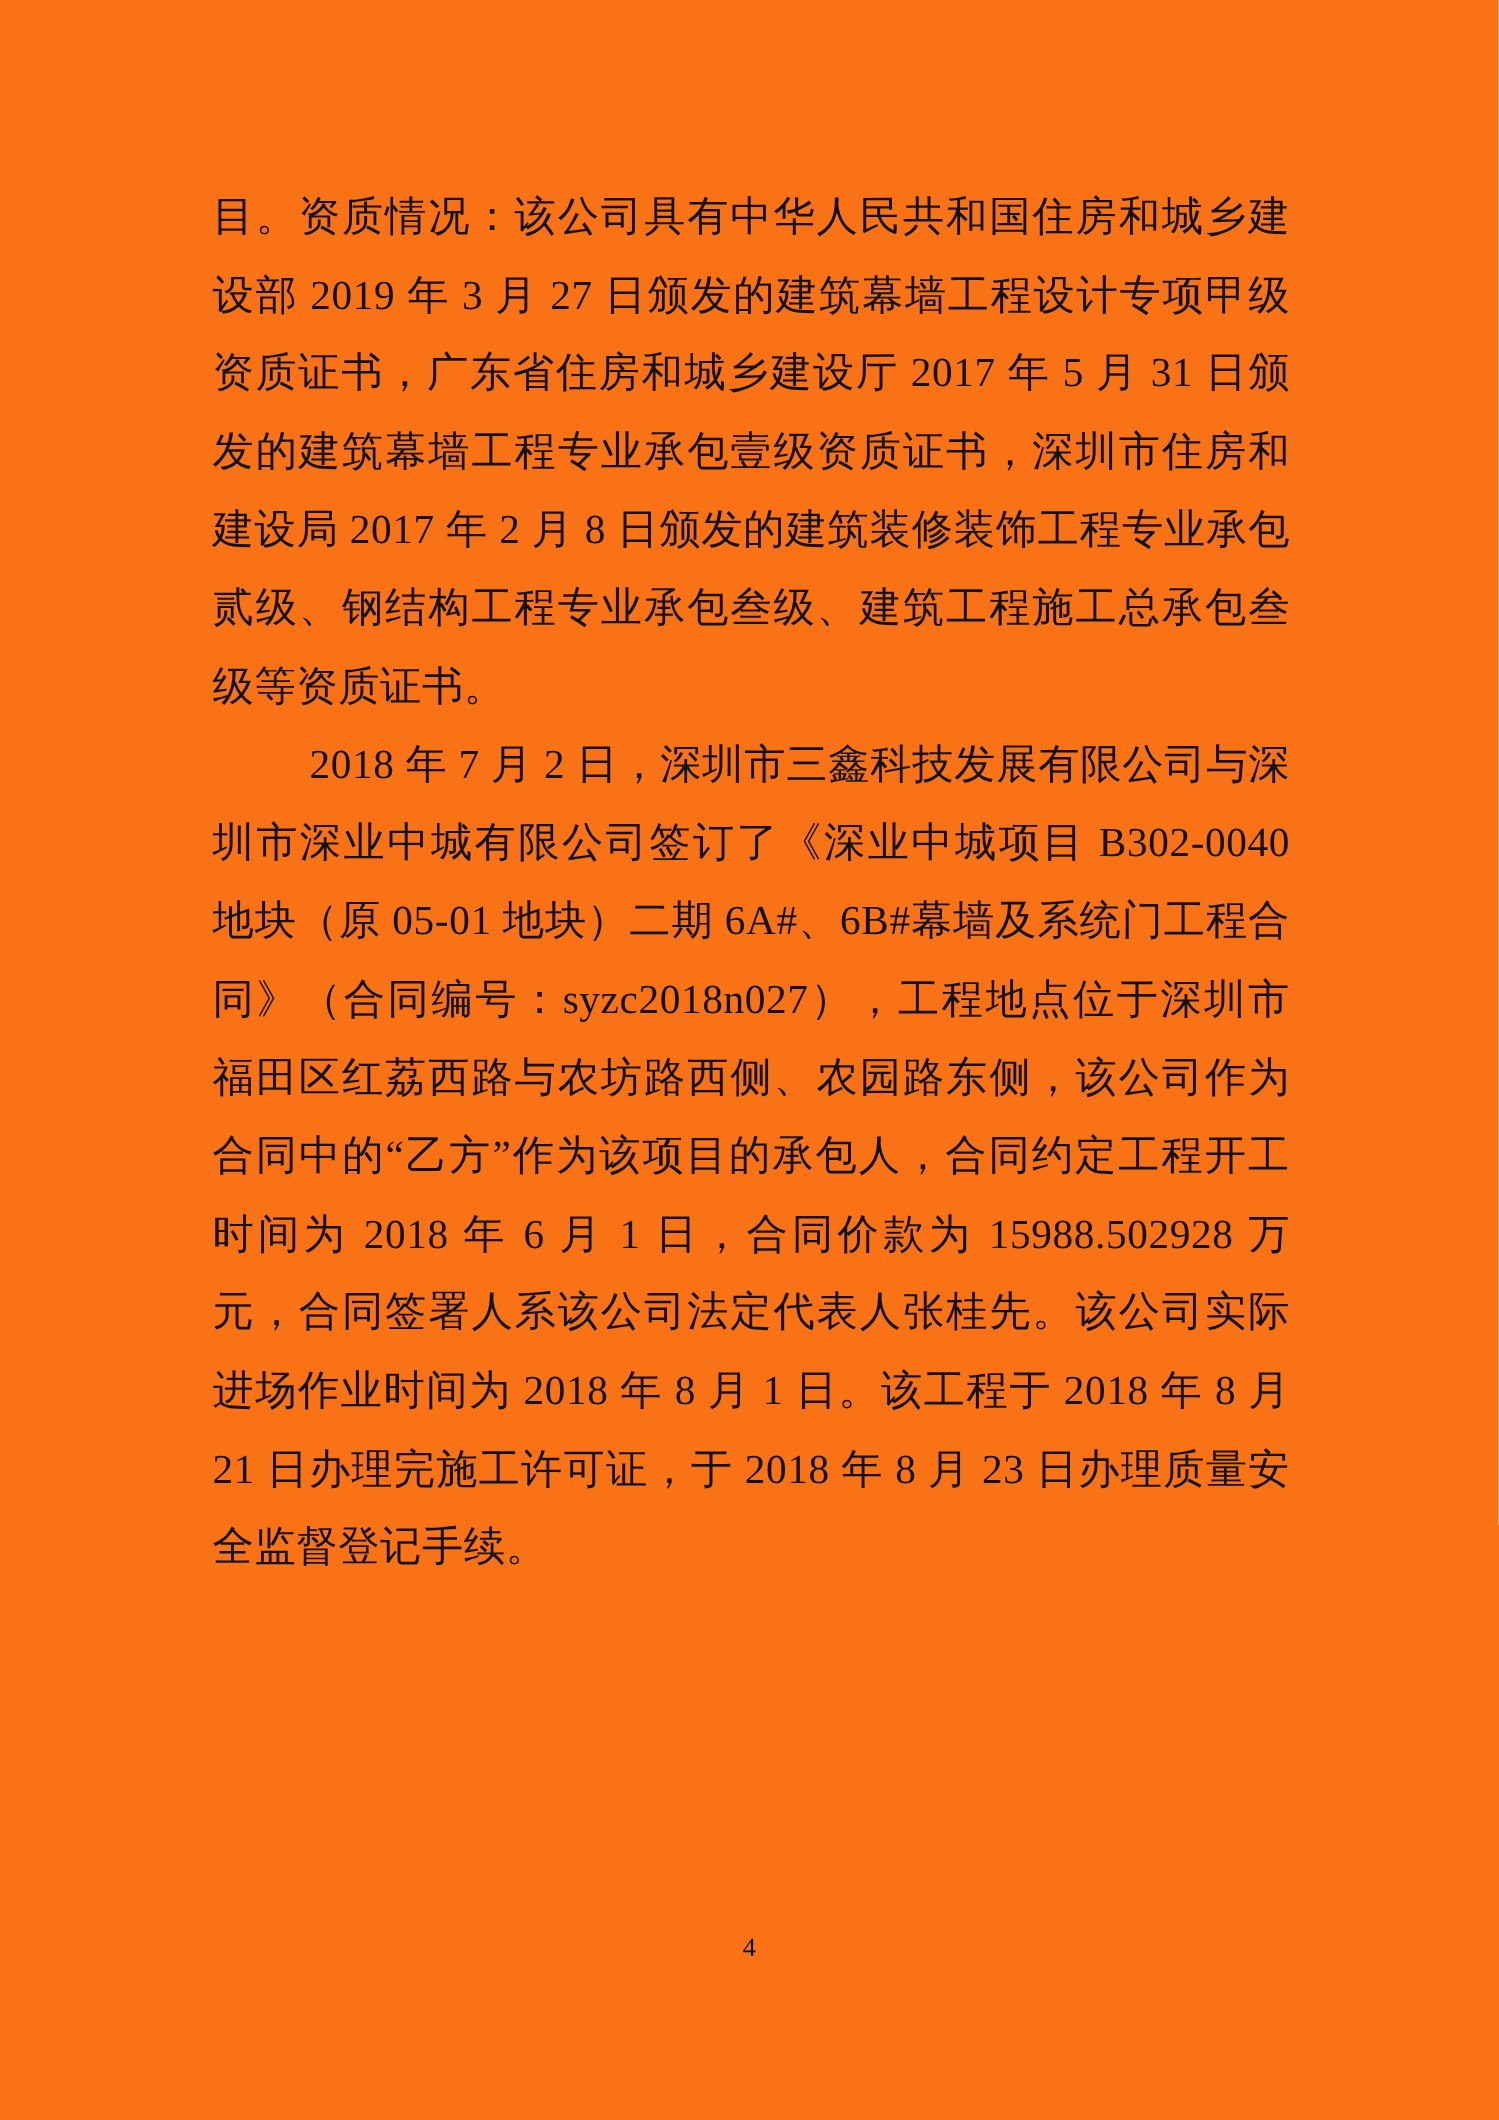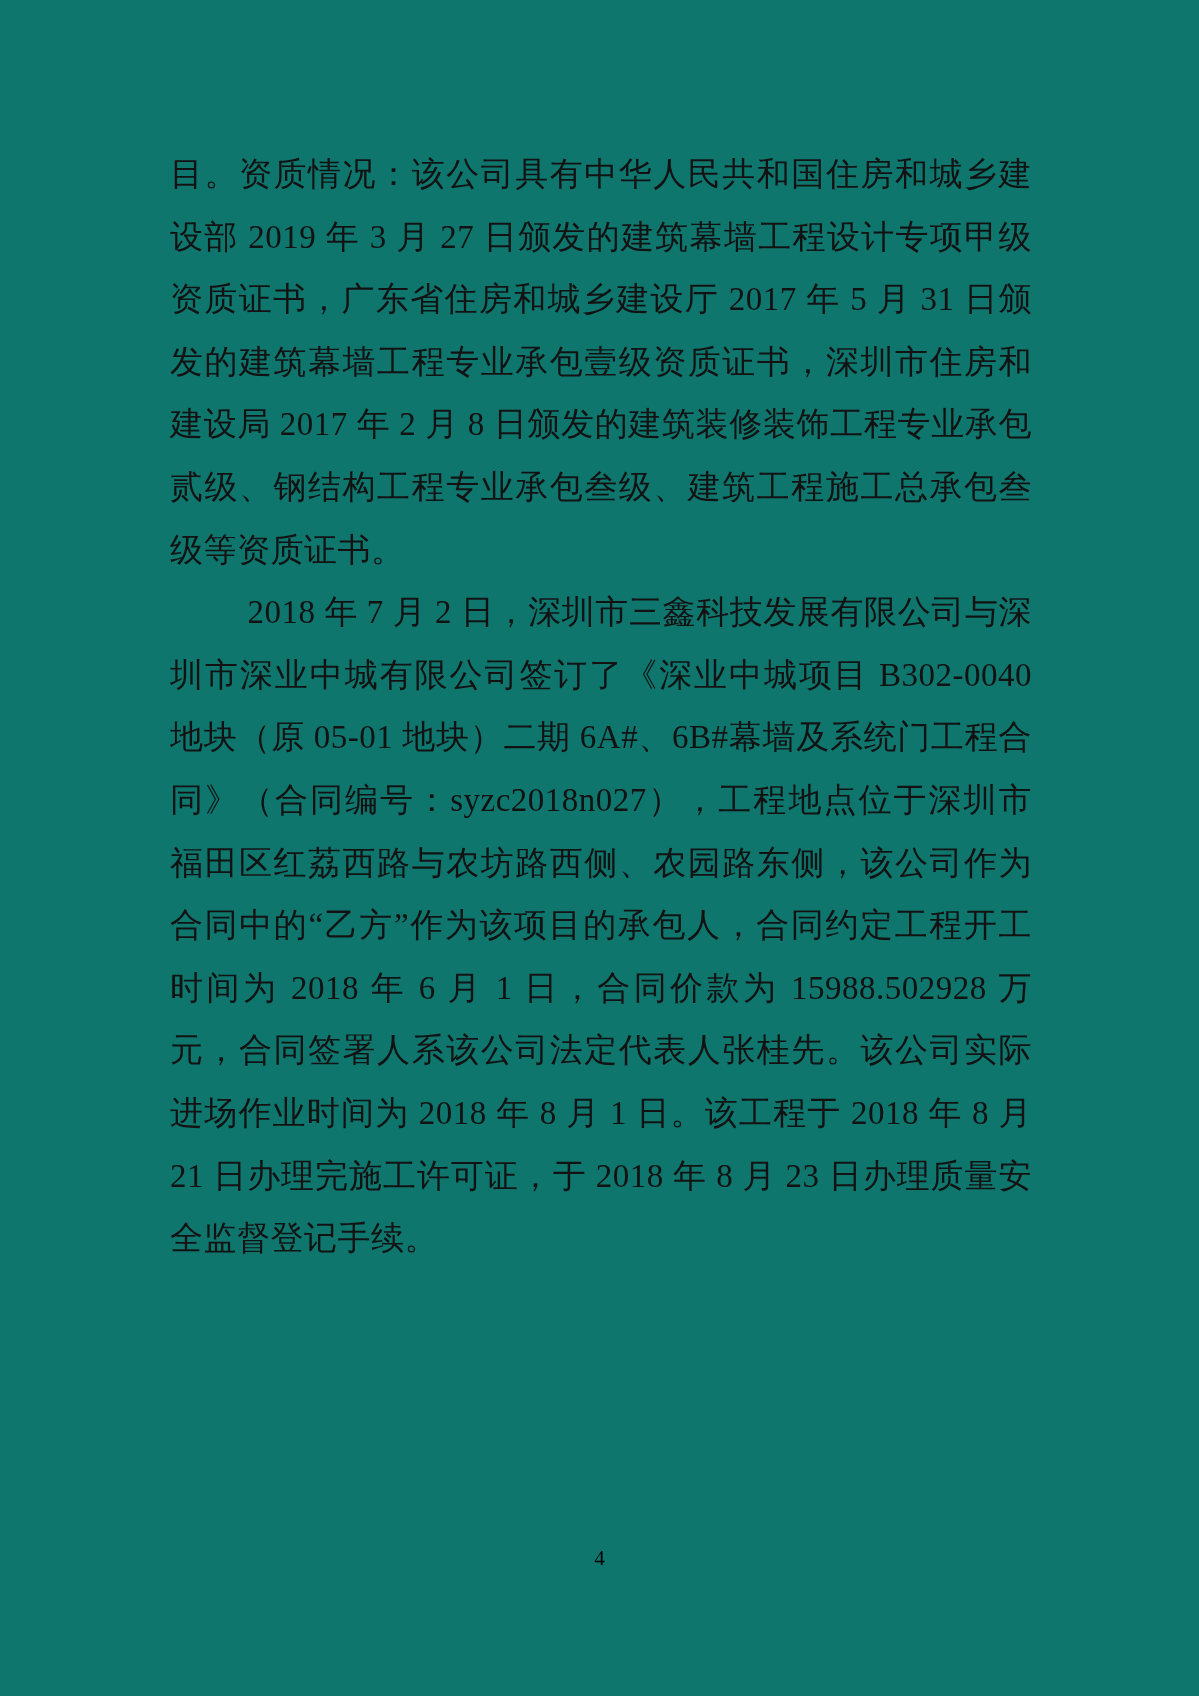--- a/index.html
+++ b/index.html
@@ -4,21 +4,21 @@
 <style>
   html, body {
     margin: 0;
     padding: 0;
     background: #ffffff;
   }
   .page {
     position: relative;
     width: 1199px;
     height: 1696px;
-    background: #0f766e;
+    background: #f97316;
     overflow: hidden;
     font-family: "Liberation Serif", "DejaVu Serif", serif;
     color: #121212;
   }
   .text-block {
     position: absolute;
     left: 170px;
     top: 143px;
     width: 862px;
     font-size: 33px;

